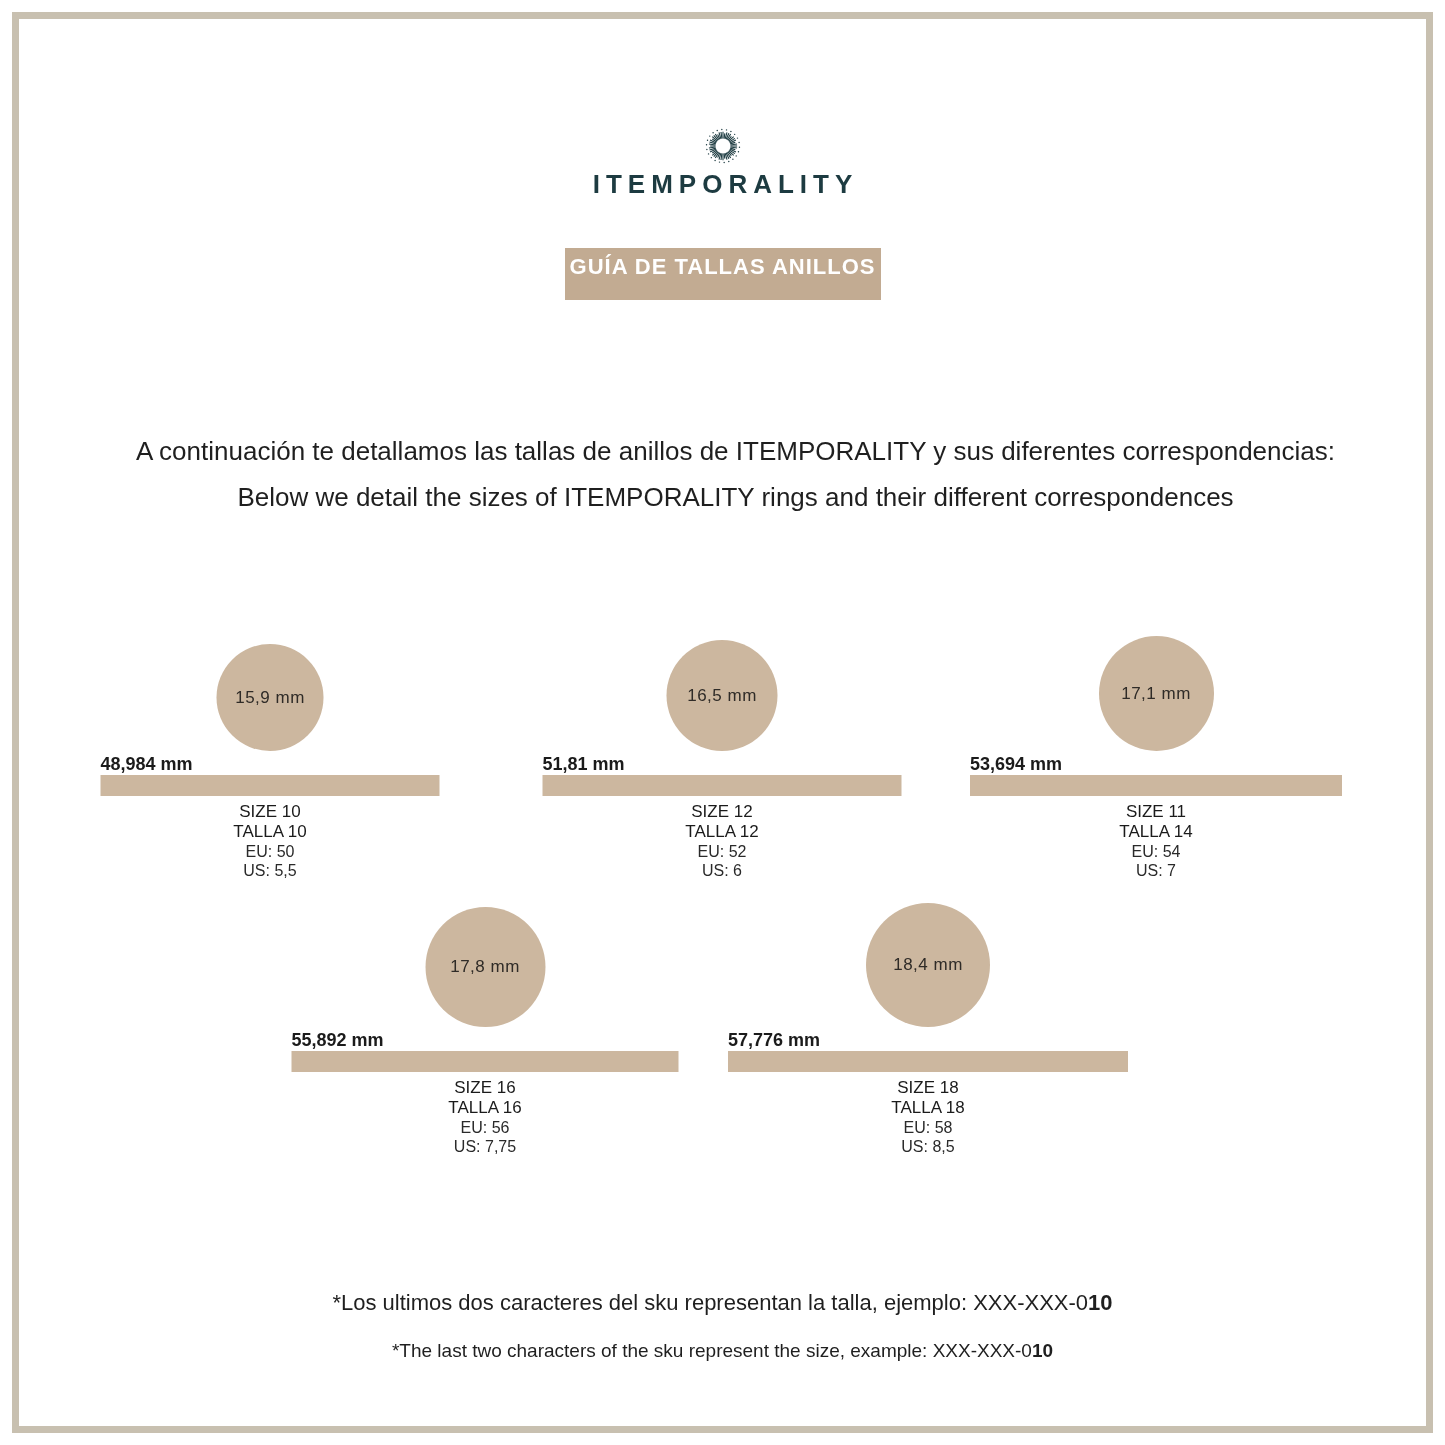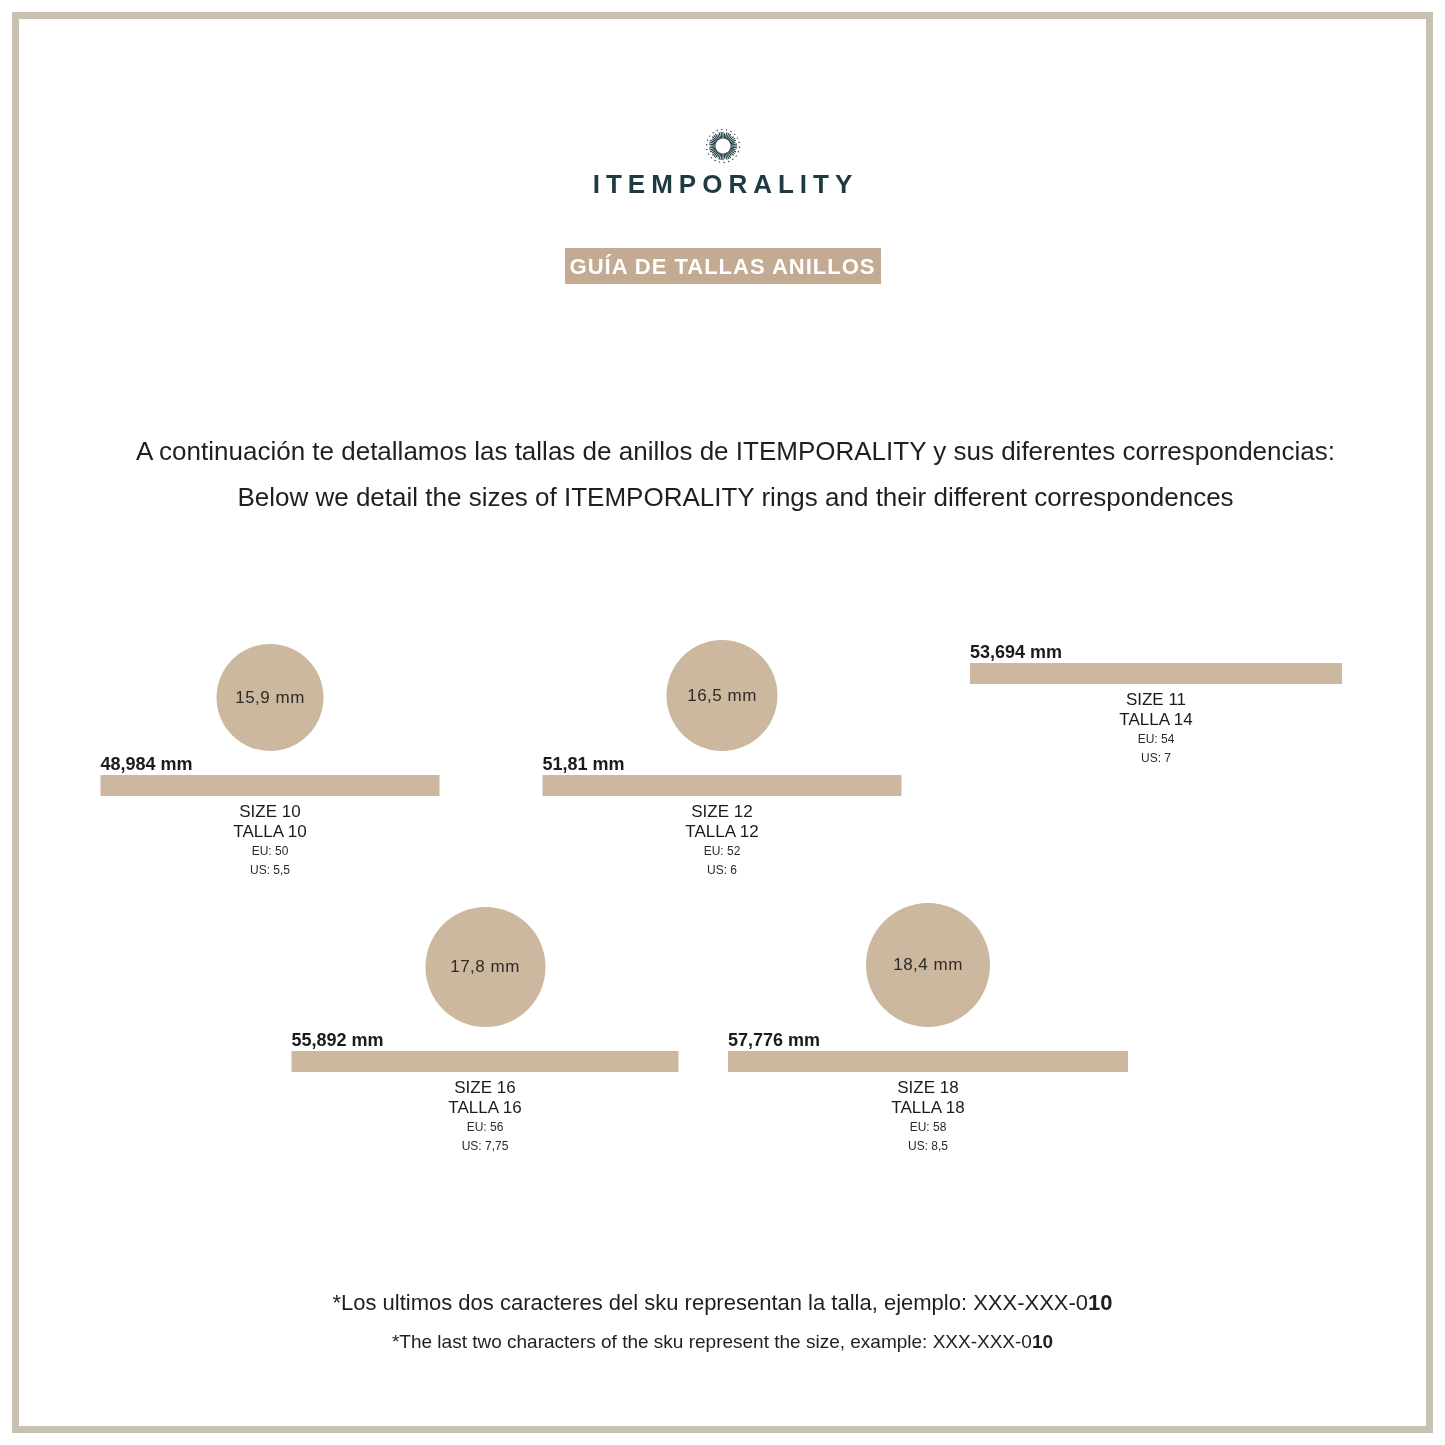--- a/index.html
+++ b/index.html
@@ -25,21 +25,21 @@
   
   .logo-icon{position:absolute;top:123px;left:50%;transform:translateX(-50%);width:46px;height:46px;}
   .logo-icon svg{width:100%;height:100%;display:block;}
   .brand-name{
     position:absolute;top:169px;left:0;width:100%;
     text-align:center;font-size:26px;font-weight:bold;
     letter-spacing:6px;text-indent:6px;color:var(--teal);
   }
   .badge{
     position:absolute;top:248px;left:50%;transform:translateX(-50%);
-    width:316px;height:36px;background:var(--badge);
+    width:316px;height:52px;background:var(--badge);
     color:#ffffff;font-weight:bold;font-size:22px;letter-spacing:1px;
     text-align:center;line-height:37px;white-space:nowrap;
   }
   .title-en{
     position:absolute;top:301px;left:0;width:100%;
     text-align:center;font-size:27px;font-weight:bold;
     letter-spacing:1.5px;color:var(--gray);
   }
 
   
@@ -62,25 +62,25 @@
     display:flex;align-items:center;justify-content:center;
   }
   .dia-label{font-size:17px;color:#2f2b27;letter-spacing:0.5px;}
   .circ-label{
     height:24px;line-height:27px;font-size:18px;font-weight:bold;
     text-align:left;color:#1b1b1b;white-space:nowrap;
   }
   .bar{height:21px;width:100%;background:var(--beige);}
   .size-lines{margin-top:6px;text-align:center;}
   .l-size,.l-talla{font-size:17px;font-weight:normal;line-height:20px;color:#1b1b1b;}
-  .l-eu,.l-us{font-size:12px;line-height:19px;color:#2a2a2a;}
+  .l-eu,.l-us{font-size:16px;line-height:19px;color:#2a2a2a;}
 
   
   .footer-notes{position:absolute;top:1289px;left:0;width:100%;text-align:center;color:var(--ink);}
-  .note-es{font-size:22px;line-height:28px;margin-bottom:13px;}
+  .note-es{font-size:22px;line-height:28px;margin-bottom:22px;}
   .note-en{font-size:19px;line-height:24px;}
   .note-es b,.note-en b{font-weight:bold;}
 </style>
 </head>
 <body>
 
 <div class="page">
   <div class="frame"></div>
 
   <div class="logo-icon">
@@ -187,20 +187,25 @@
     <div class="bar"></div>
     <div class="size-lines">
       <div class="l-size">SIZE 12</div>
       <div class="l-talla">TALLA 12</div>
       <div class="l-eu">EU: 52</div>
       <div class="l-us">US: 6</div>
     </div>
   </div>
 
   <div class="size-entry row1 pos-2" style="width: 372px;">
+    <div class="circle-zone">
+      <div class="ring-circle" style="width: 115px; height: 115px;">
+        <span class="dia-label">17,1 mm</span>
+      </div>
+    </div>
     <div class="circ-label">53,694 mm</div>
     <div class="bar"></div>
     <div class="size-lines">
       <div class="l-size">SIZE 11</div>
       <div class="l-talla">TALLA 14</div>
       <div class="l-eu">EU: 54</div>
       <div class="l-us">US: 7</div>
     </div>
   </div>
 

